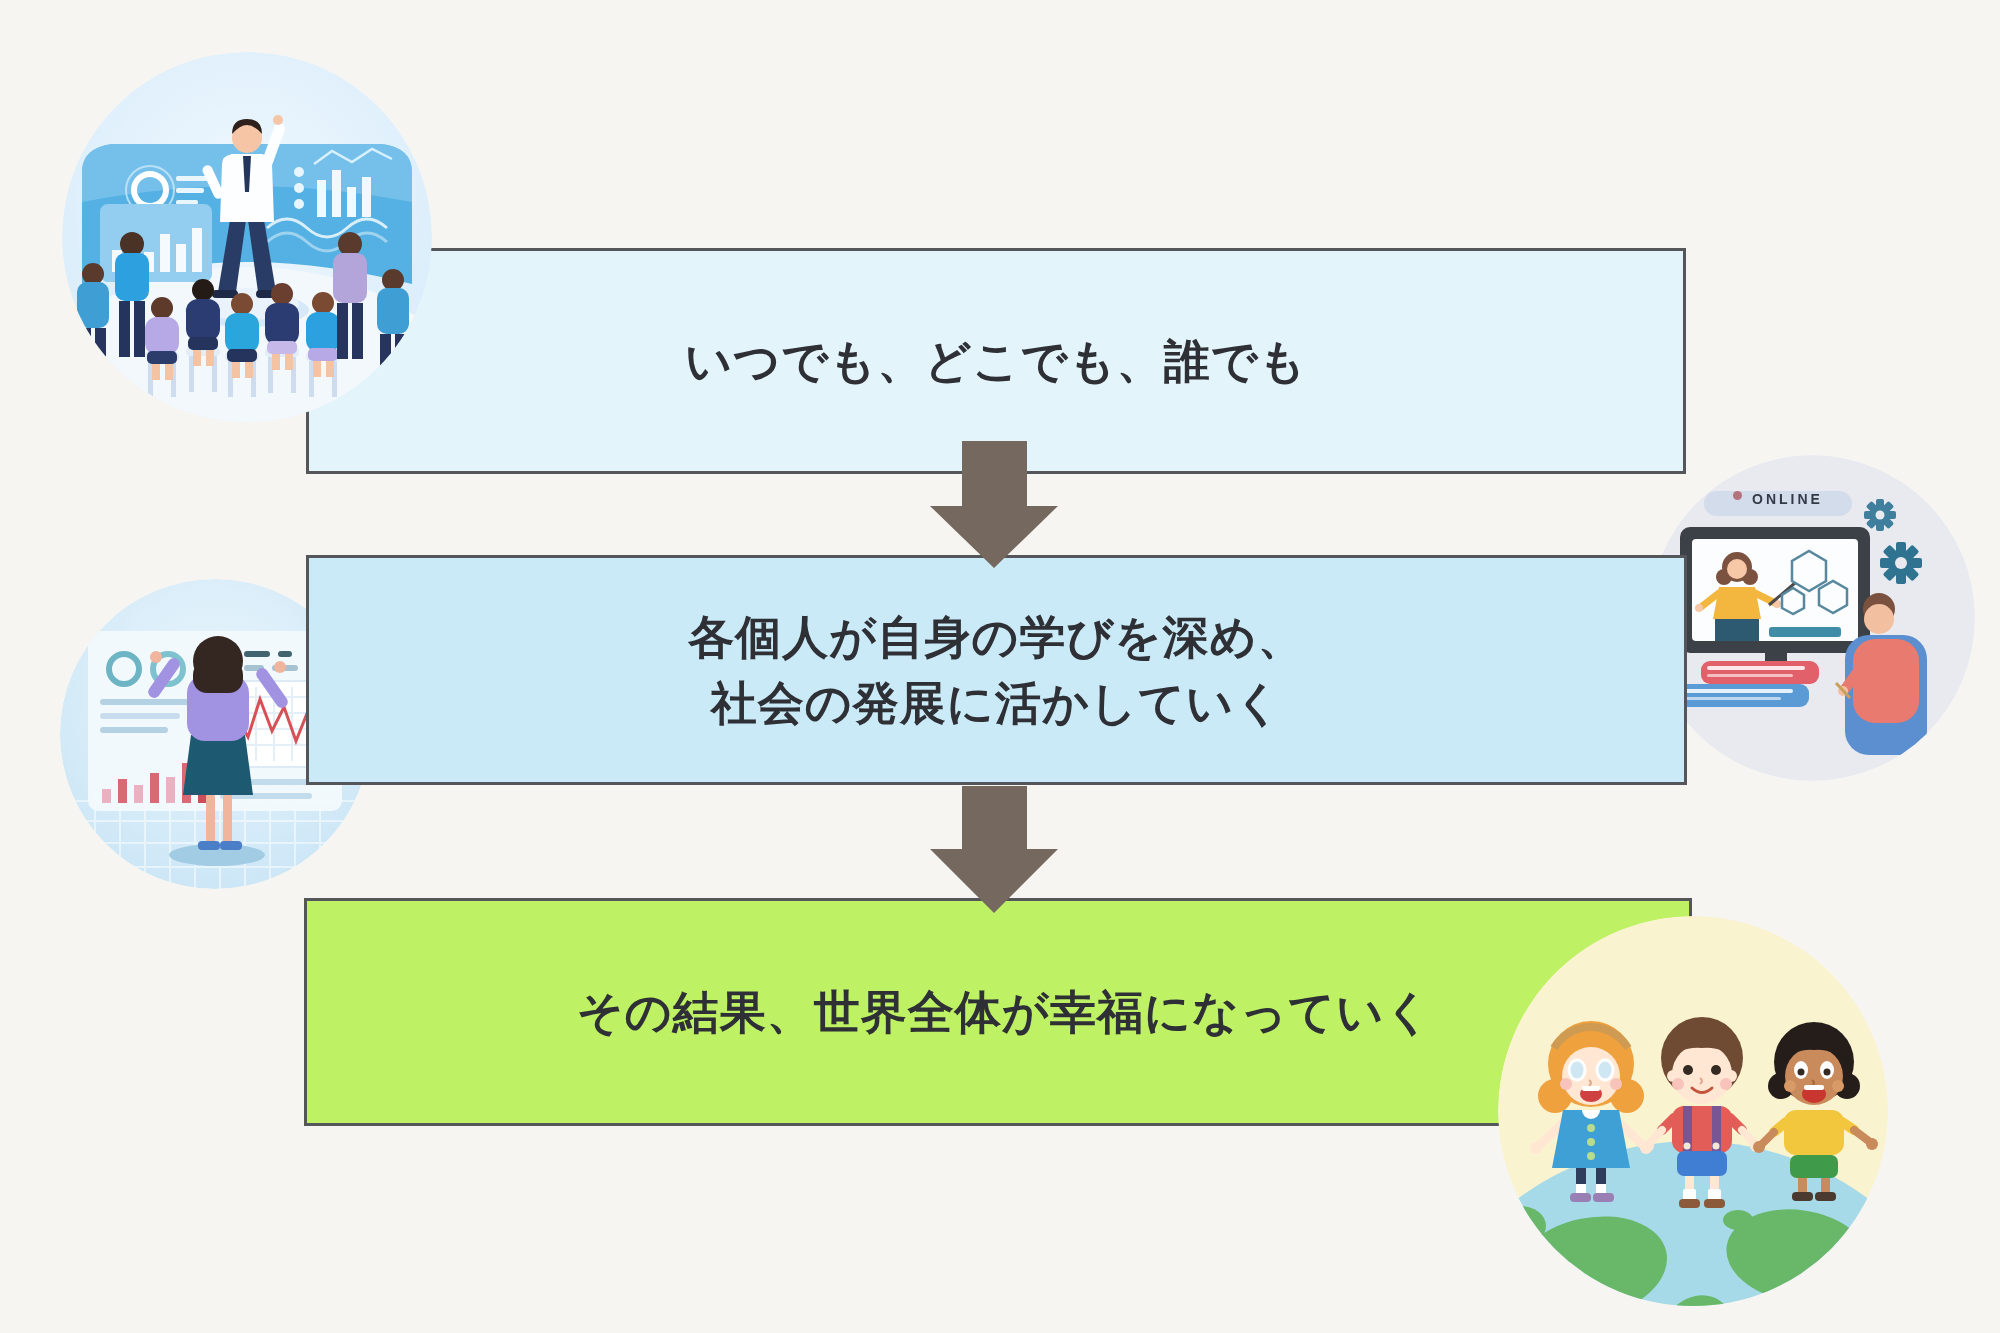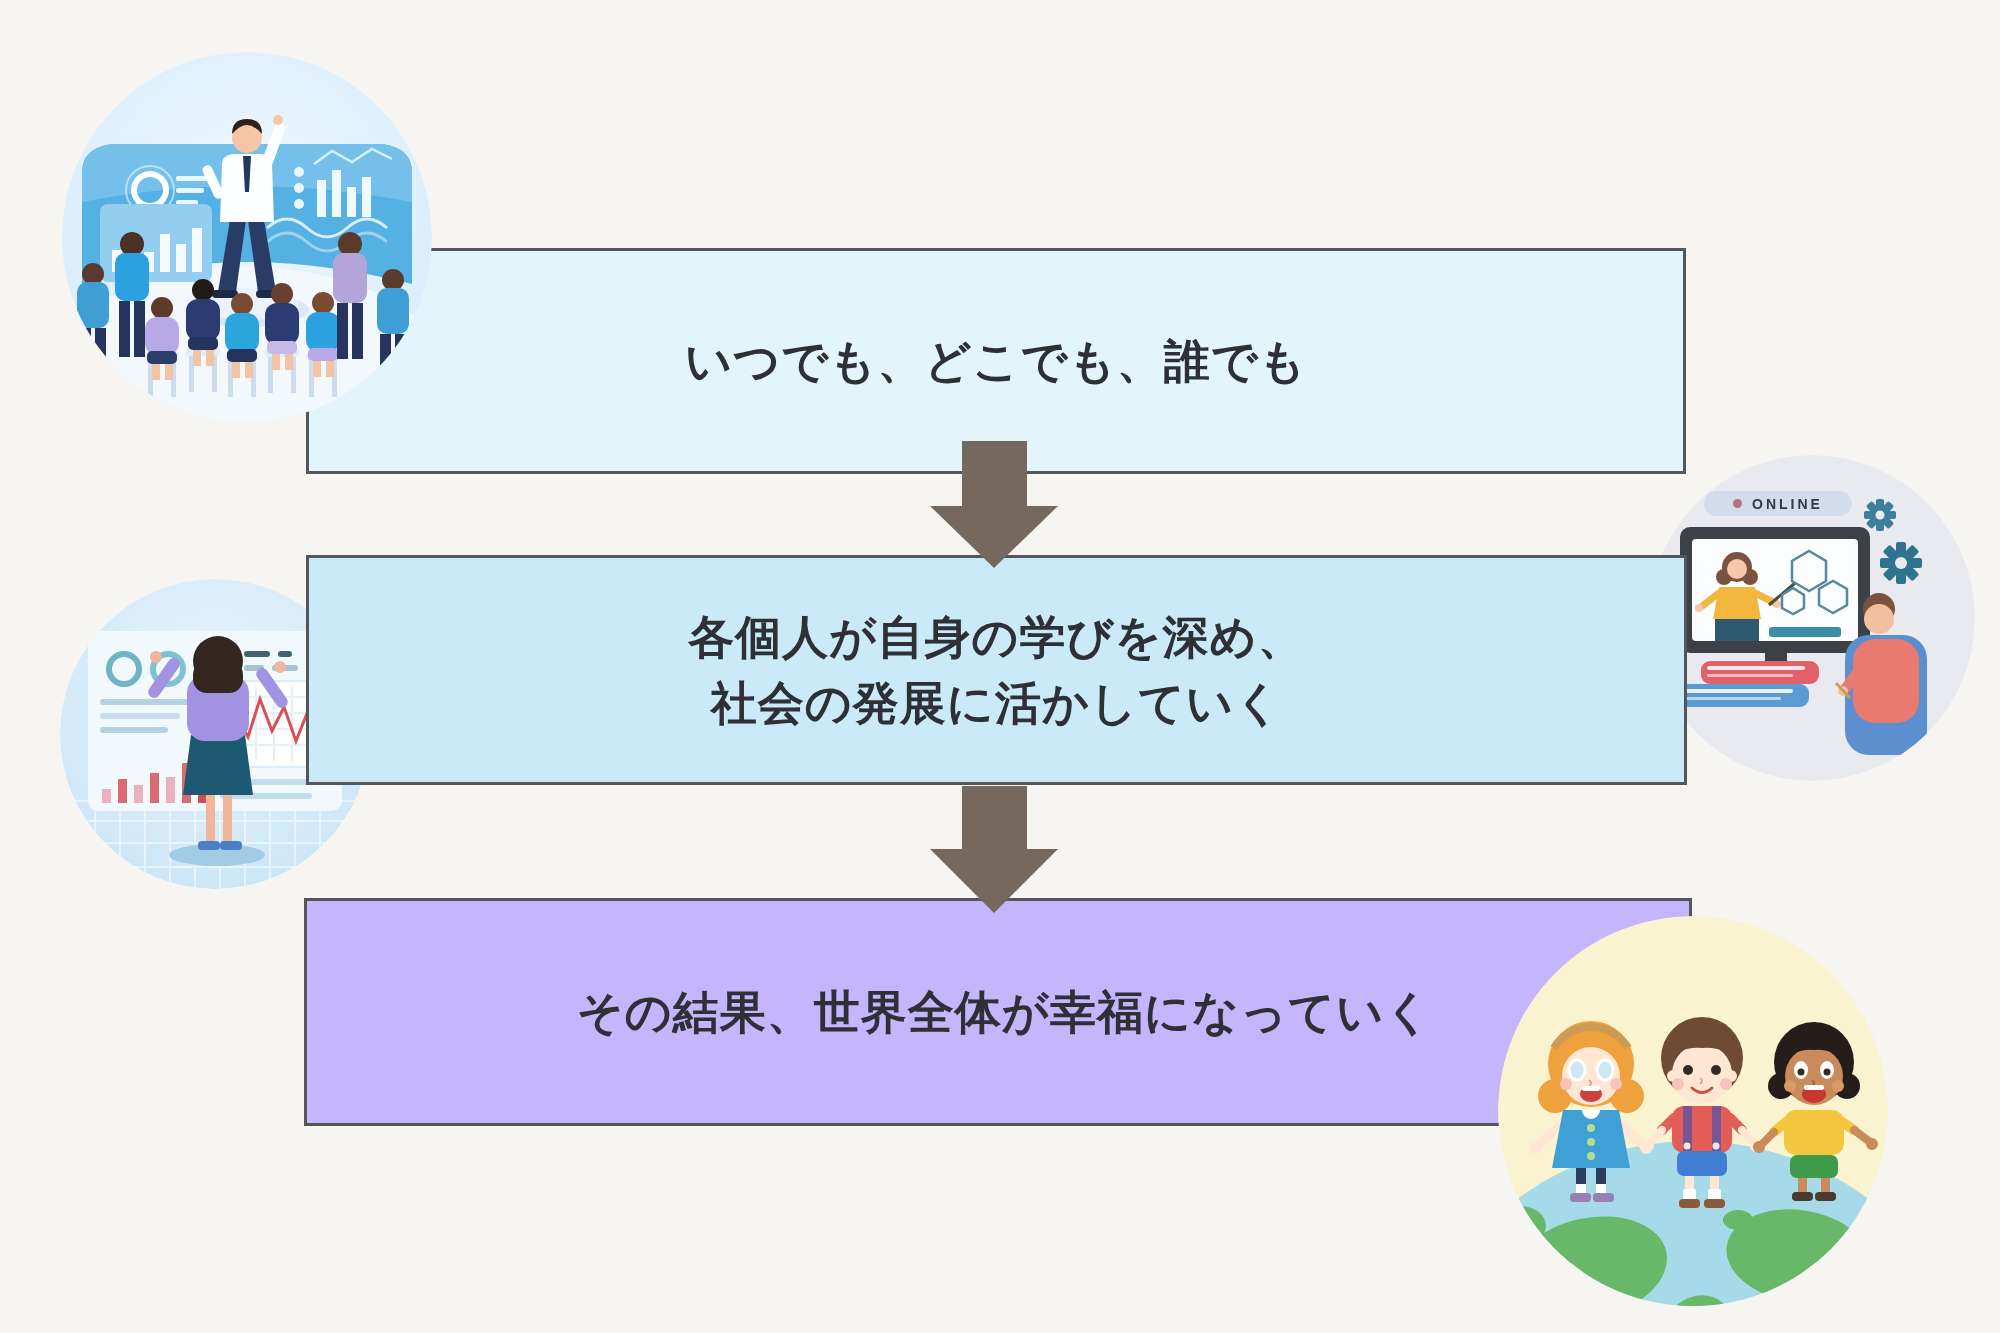--- a/index.html
+++ b/index.html
@@ -27,21 +27,21 @@
   .arrow-layer{position:absolute;left:0;top:0;width:2000px;height:1333px;z-index:3;pointer-events:none;}
   .arrow-layer polygon{fill:var(--arrow-color);}
   .illus{position:absolute;border-radius:50%;overflow:hidden;}
   .c-classroom{left:62px;top:52px;width:370px;height:370px;z-index:4;}
   .c-dashboard{left:60px;top:579px;width:310px;height:310px;z-index:1;}
   .c-online{left:1649px;top:455px;width:326px;height:326px;z-index:1;}
   .c-world{left:1498px;top:916px;width:390px;height:390px;z-index:4;}
   .illus svg{display:block;width:100%;height:100%;}
   .online-badge{
     position:absolute;left:55px;top:36px;width:148px;height:25px;border-radius:13px;
-    background:#d3dcea;display:flex;align-items:center;justify-content:center;gap:10px;
+    background:#d3dcea;display:flex;justify-content:center;gap:10px;
   }
   .online-badge .dot{width:9px;height:9px;border-radius:50%;background:#b4737c;}
   .online-badge .label{font-size:14px;font-weight:700;letter-spacing:3px;color:#333a45;}
 </style>
 </head>
 <body>
 
 <div class="canvas">
 
   <div class="illus c-dashboard">
@@ -176,21 +176,21 @@
     </div>
   </div>
 
   <div class="flow-box box-2" style="background: rgb(201, 234, 246);">
     <div>
       <div>各個人が自身の学びを深め、</div>
       <div>社会の発展に活かしていく</div>
     </div>
   </div>
 
-  <div class="flow-box box-3" style="background: #c4b5fd; padding-left: 13px;">
+  <div class="flow-box box-3" style="background: #bef264; padding-left: 13px;">
     <div>
       <div>その結果、世界全体が幸福になっていく</div>
     </div>
   </div>
 
   <svg class="arrow-layer">
     <polygon points="962,441 1027,441 1027,506 1058,506 994,568 930,506 962,506"></polygon>
     <polygon points="962,786 1027,786 1027,849 1058,849 994,913 930,849 962,849"></polygon>
   </svg>
 

